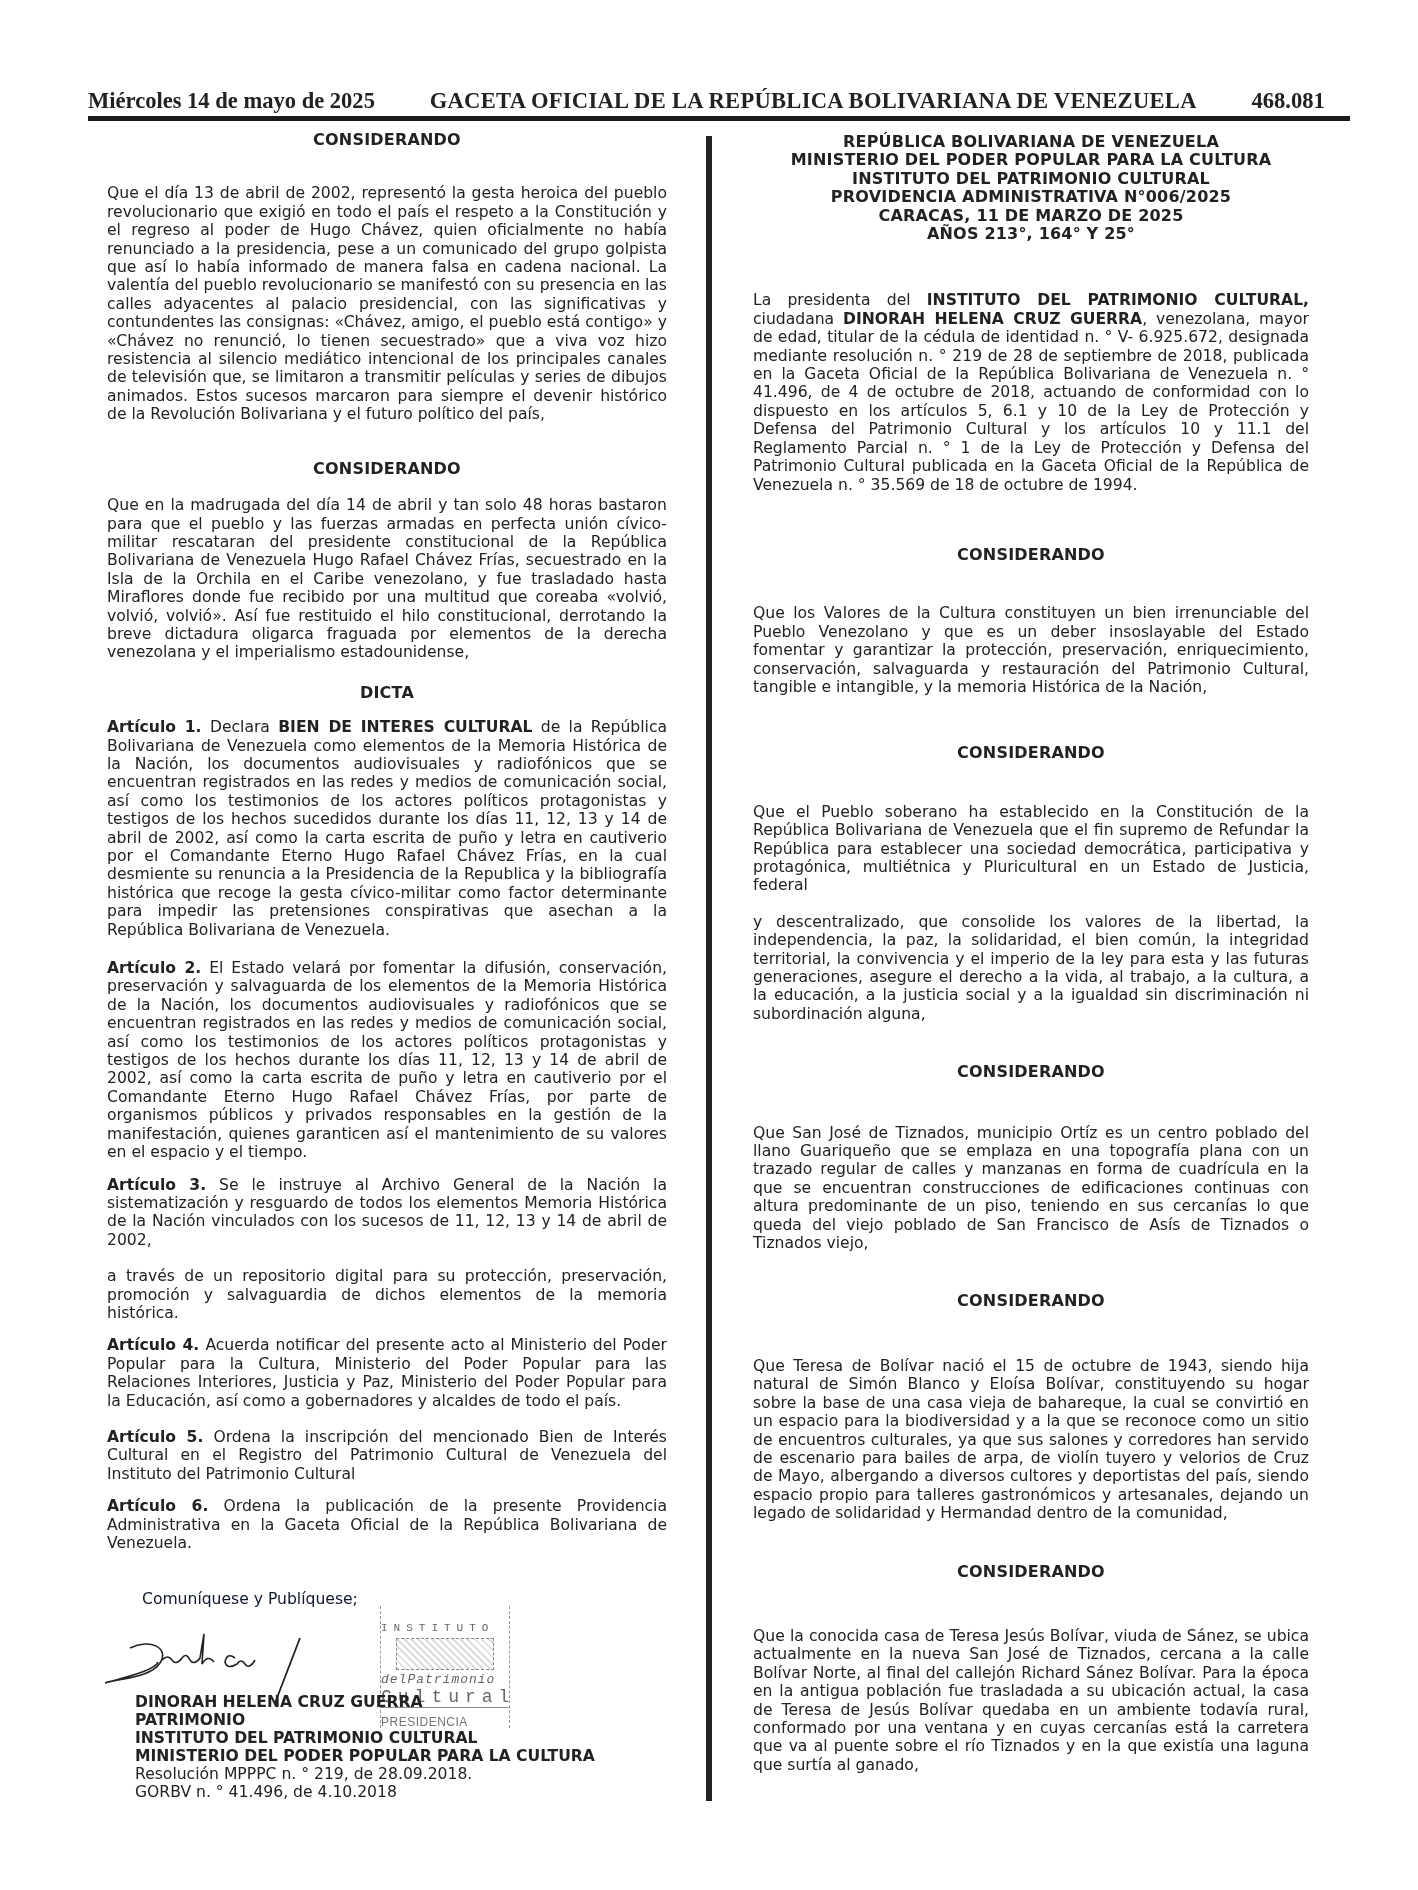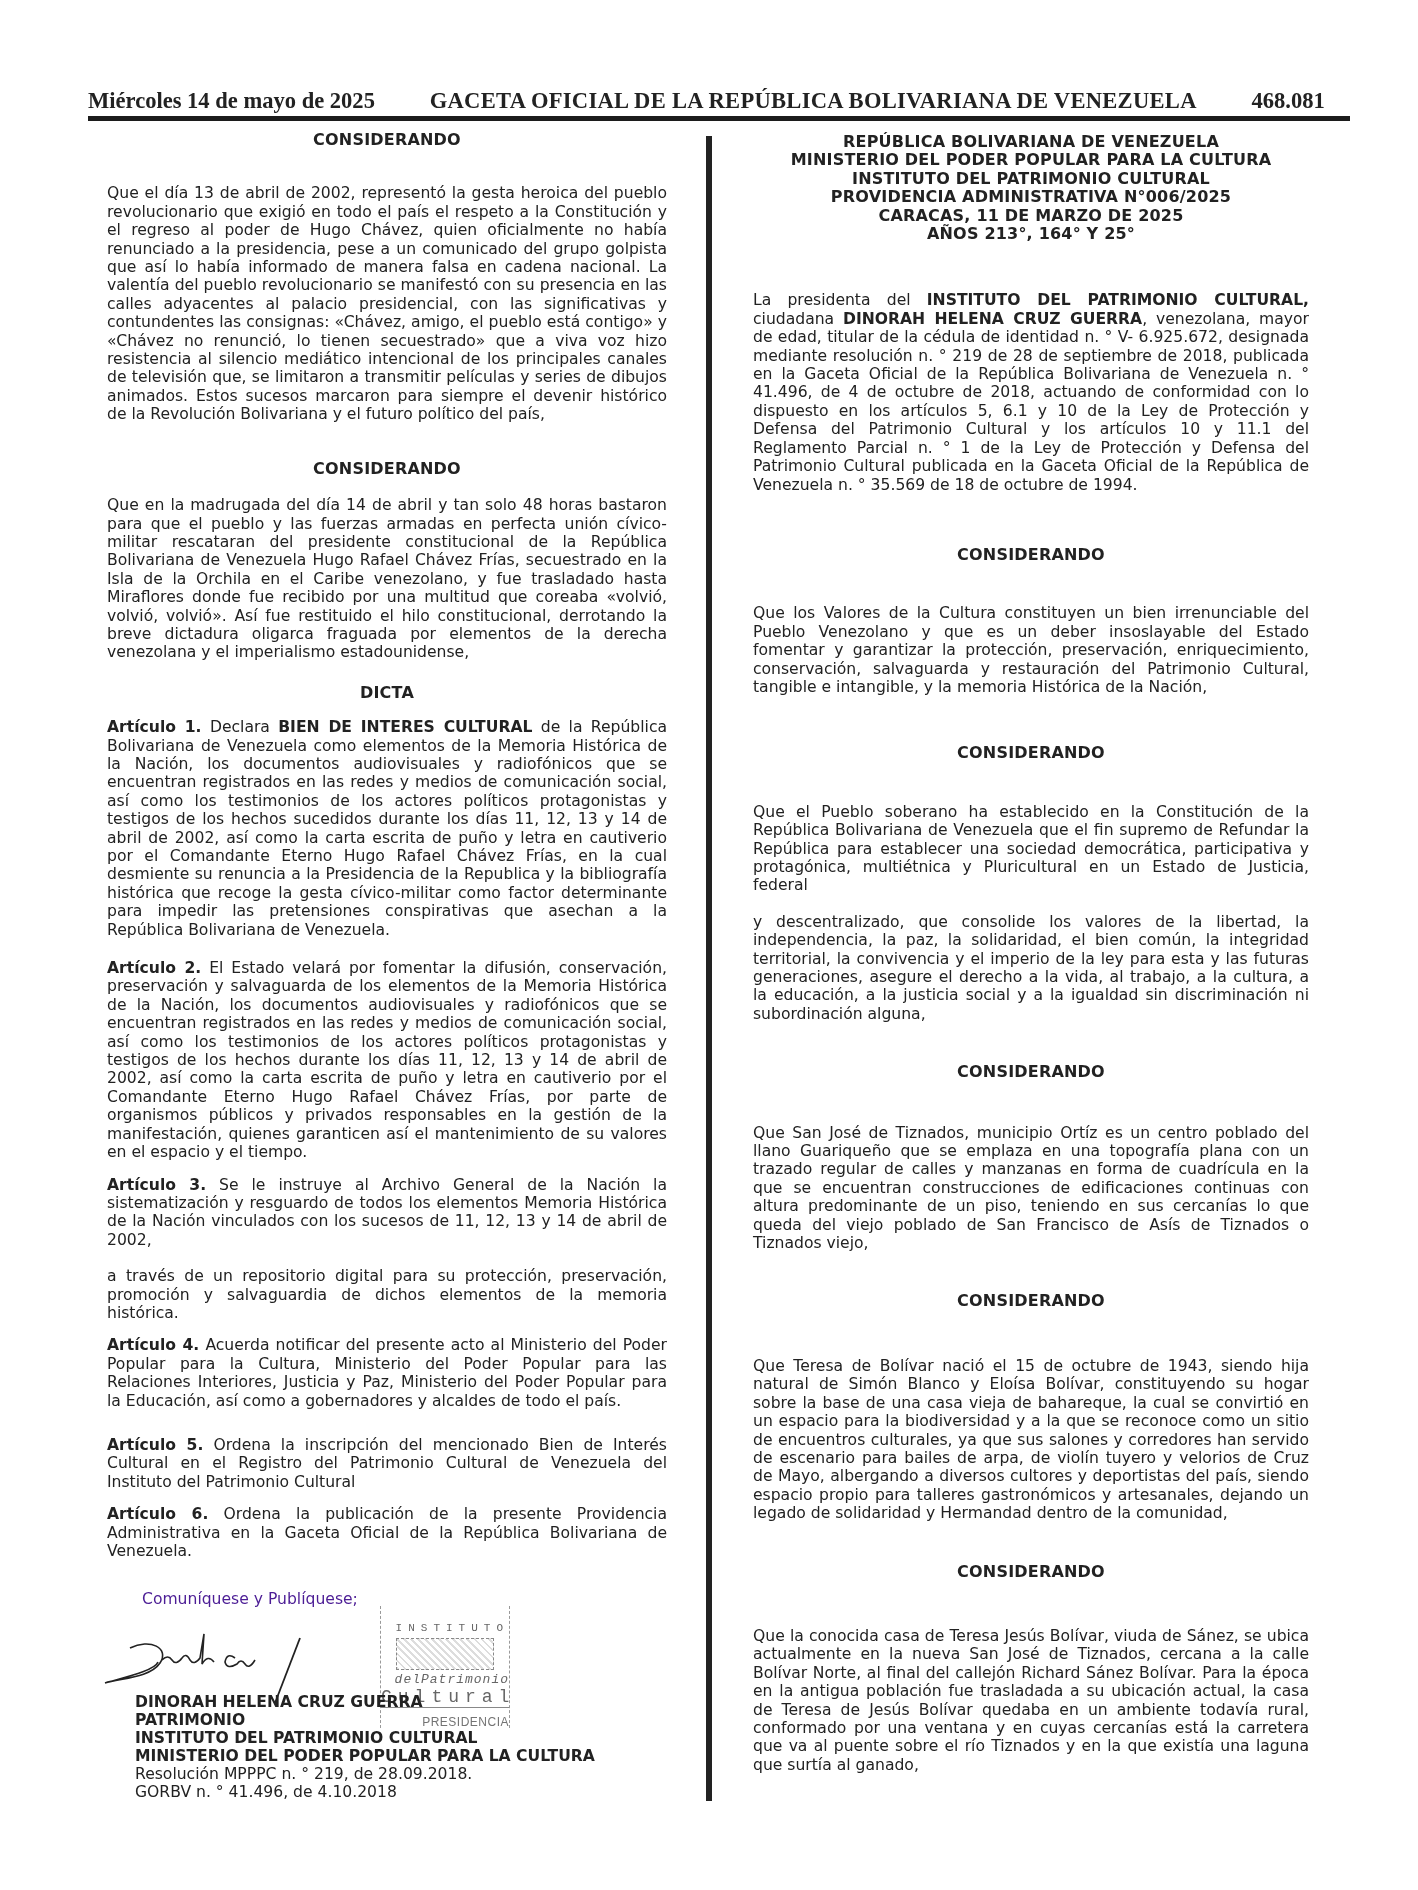--- a/index.html
+++ b/index.html
@@ -14,21 +14,21 @@
   .col { position:absolute; font-family:"DejaVu Sans", sans-serif; font-size:15.6px; line-height:18.4px; color:#222; }
   .col-left { left:107px; top:130px; width:560px; }
   .col-right { left:753px; top:130px; width:556px; }
   .ttl { text-align:center; font-weight:bold; font-size:16px; letter-spacing:0.2px; }
   p { margin:0; text-align:justify; text-align-last:left; }
   .b { font-weight:bold; }
 
   .sig-area { position:absolute; left:135px; top:1607px; width:560px; }
   .sig-svg { position:absolute; left:100px; top:1618px; }
   .stamp { position:absolute; left:380px; top:1606px; width:128px; height:122px;
-    border-left:1px dashed #999; border-right:1px dashed #999; font-family:"Liberation Mono", monospace; color:#666; text-align:right; }
+    border-left:1px dashed #999; border-right:1px dashed #999; font-family:"Liberation Mono", monospace; color:#666; text-align:left; }
   .stamp .l1 { font-size:11px; letter-spacing:6px; margin-top:16px; }
   .stamp .box { margin:4px auto 2px; width:96px; height:30px; border:1px dashed #888; background:repeating-linear-gradient(45deg,#ddd 0 2px,#fff 2px 5px); }
   .stamp .l2 { font-size:13px; letter-spacing:1px;font-style:italic; }
   .stamp .l3 { font-size:18px; letter-spacing:6px; border-bottom:1px solid #888; }
   .stamp .l4 { font-family:"Liberation Sans", sans-serif; font-size:12px; letter-spacing:0.5px; margin-top:7px; color:#737373; }
   .signer { position:absolute; left:135px; top:1693px; font-family:"DejaVu Sans", sans-serif; font-size:15.6px; line-height:18px; color:#222; }
   .signer .b { font-weight:bold; }
 </style>
 </head>
 <body>
@@ -52,26 +52,26 @@
 
   <p style="margin-top:16px;"><span class="b">Artículo 1.</span><span> Declara </span><span class="b">BIEN DE INTERES CULTURAL</span><span> de la República Bolivariana de Venezuela como elementos de la Memoria Histórica de la Nación, los documentos audiovisuales y radiofónicos que se encuentran registrados en las redes y medios de comunicación social, así como los testimonios de los actores políticos protagonistas y testigos de los hechos sucedidos durante los días 11, 12, 13 y 14 de abril de 2002, así como la carta escrita de puño y letra en cautiverio por el Comandante Eterno Hugo Rafael Chávez Frías, en la cual desmiente su renuncia a la Presidencia de la Republica y la bibliografía histórica que recoge la gesta cívico-militar como factor determinante para impedir las pretensiones conspirativas que asechan a la República Bolivariana de Venezuela.</span></p>
 
   <p style="margin-top:20px;"><span class="b">Artículo 2.</span><span> El Estado velará por fomentar la difusión, conservación, preservación y salvaguarda de los elementos de la Memoria Histórica de la Nación, los documentos audiovisuales y radiofónicos que se encuentran registrados en las redes y medios de comunicación social, así como los testimonios de los actores políticos protagonistas y testigos de los hechos durante los días 11, 12, 13 y 14 de abril de 2002, así como la carta escrita de puño y letra en cautiverio por el Comandante Eterno Hugo Rafael Chávez Frías, por parte de organismos públicos y privados responsables en la gestión de la manifestación, quienes garanticen así el mantenimiento de su valores en el espacio y el tiempo.</span></p>
 
   <p style="margin-top:14px;"><span class="b">Artículo 3.</span><span> Se le instruye al Archivo General de la Nación la sistematización y resguardo de todos los elementos Memoria Histórica de la Nación vinculados con los sucesos de 11, 12, 13 y 14 de abril de 2002,</span></p>
   <p style="margin-top:18px;">a través de un repositorio digital para su protección, preservación, promoción y salvaguardia de dichos elementos de la memoria histórica.</p>
 
   <p style="margin-top:14px;"><span class="b">Artículo 4.</span><span> Acuerda notificar del presente acto al Ministerio del Poder Popular para la Cultura, Ministerio del Poder Popular para las Relaciones Interiores, Justicia y Paz, Ministerio del Poder Popular para la Educación, así como a gobernadores y alcaldes de todo el país.</span></p>
 
-  <p style="margin-top:26px;"><span class="b">Artículo 5.</span><span> Ordena la inscripción del mencionado Bien de Interés Cultural en el Registro del Patrimonio Cultural de Venezuela del Instituto del Patrimonio Cultural</span></p>
+  <p style="margin-top:18px;"><span class="b">Artículo 5.</span><span> Ordena la inscripción del mencionado Bien de Interés Cultural en el Registro del Patrimonio Cultural de Venezuela del Instituto del Patrimonio Cultural</span></p>
 
   <p style="margin-top:14px;"><span class="b">Artículo 6.</span><span> Ordena la publicación de la presente Providencia Administrativa en la Gaceta Oficial de la República Bolivariana de Venezuela.</span></p>
 </div>
 
-<div class="sig-area" style="font-family:'DejaVu Sans',sans-serif;font-size:15.6px;color:#4c1d95;top:1590px;left:142px;">Comuníquese y Publíquese;</div>
+<div class="sig-area" style="font-family:'DejaVu Sans',sans-serif;font-size:15.6px;color:#0f172a;top:1590px;left:142px;">Comuníquese y Publíquese;</div>
 
 <svg class="sig-svg" width="270" height="90" viewBox="0 0 270 90">
   <path d="M30 30 C 50 20, 70 30, 60 45 C 50 60, 20 60, 5 65 C 30 58, 55 52, 58 44" fill="none" stroke="#222" stroke-width="1.6"></path>
   <path d="M62 42 q6 -6 10 0 q4 6 10 -2 q4 -6 8 2 q4 6 10 -2 l4 -24 l-2 30 q6 -10 12 -2" fill="none" stroke="#222" stroke-width="1.6"></path>
   <path d="M135 40 q-8 -6 -10 4 q2 8 12 2 q4 -6 8 0 q4 6 10 -4" fill="none" stroke="#222" stroke-width="1.6"></path>
   <path d="M200 20 L 175 85" fill="none" stroke="#222" stroke-width="1.8"></path>
 </svg>
 
 <div class="stamp">
   <div class="l1">INSTITUTO</div>

